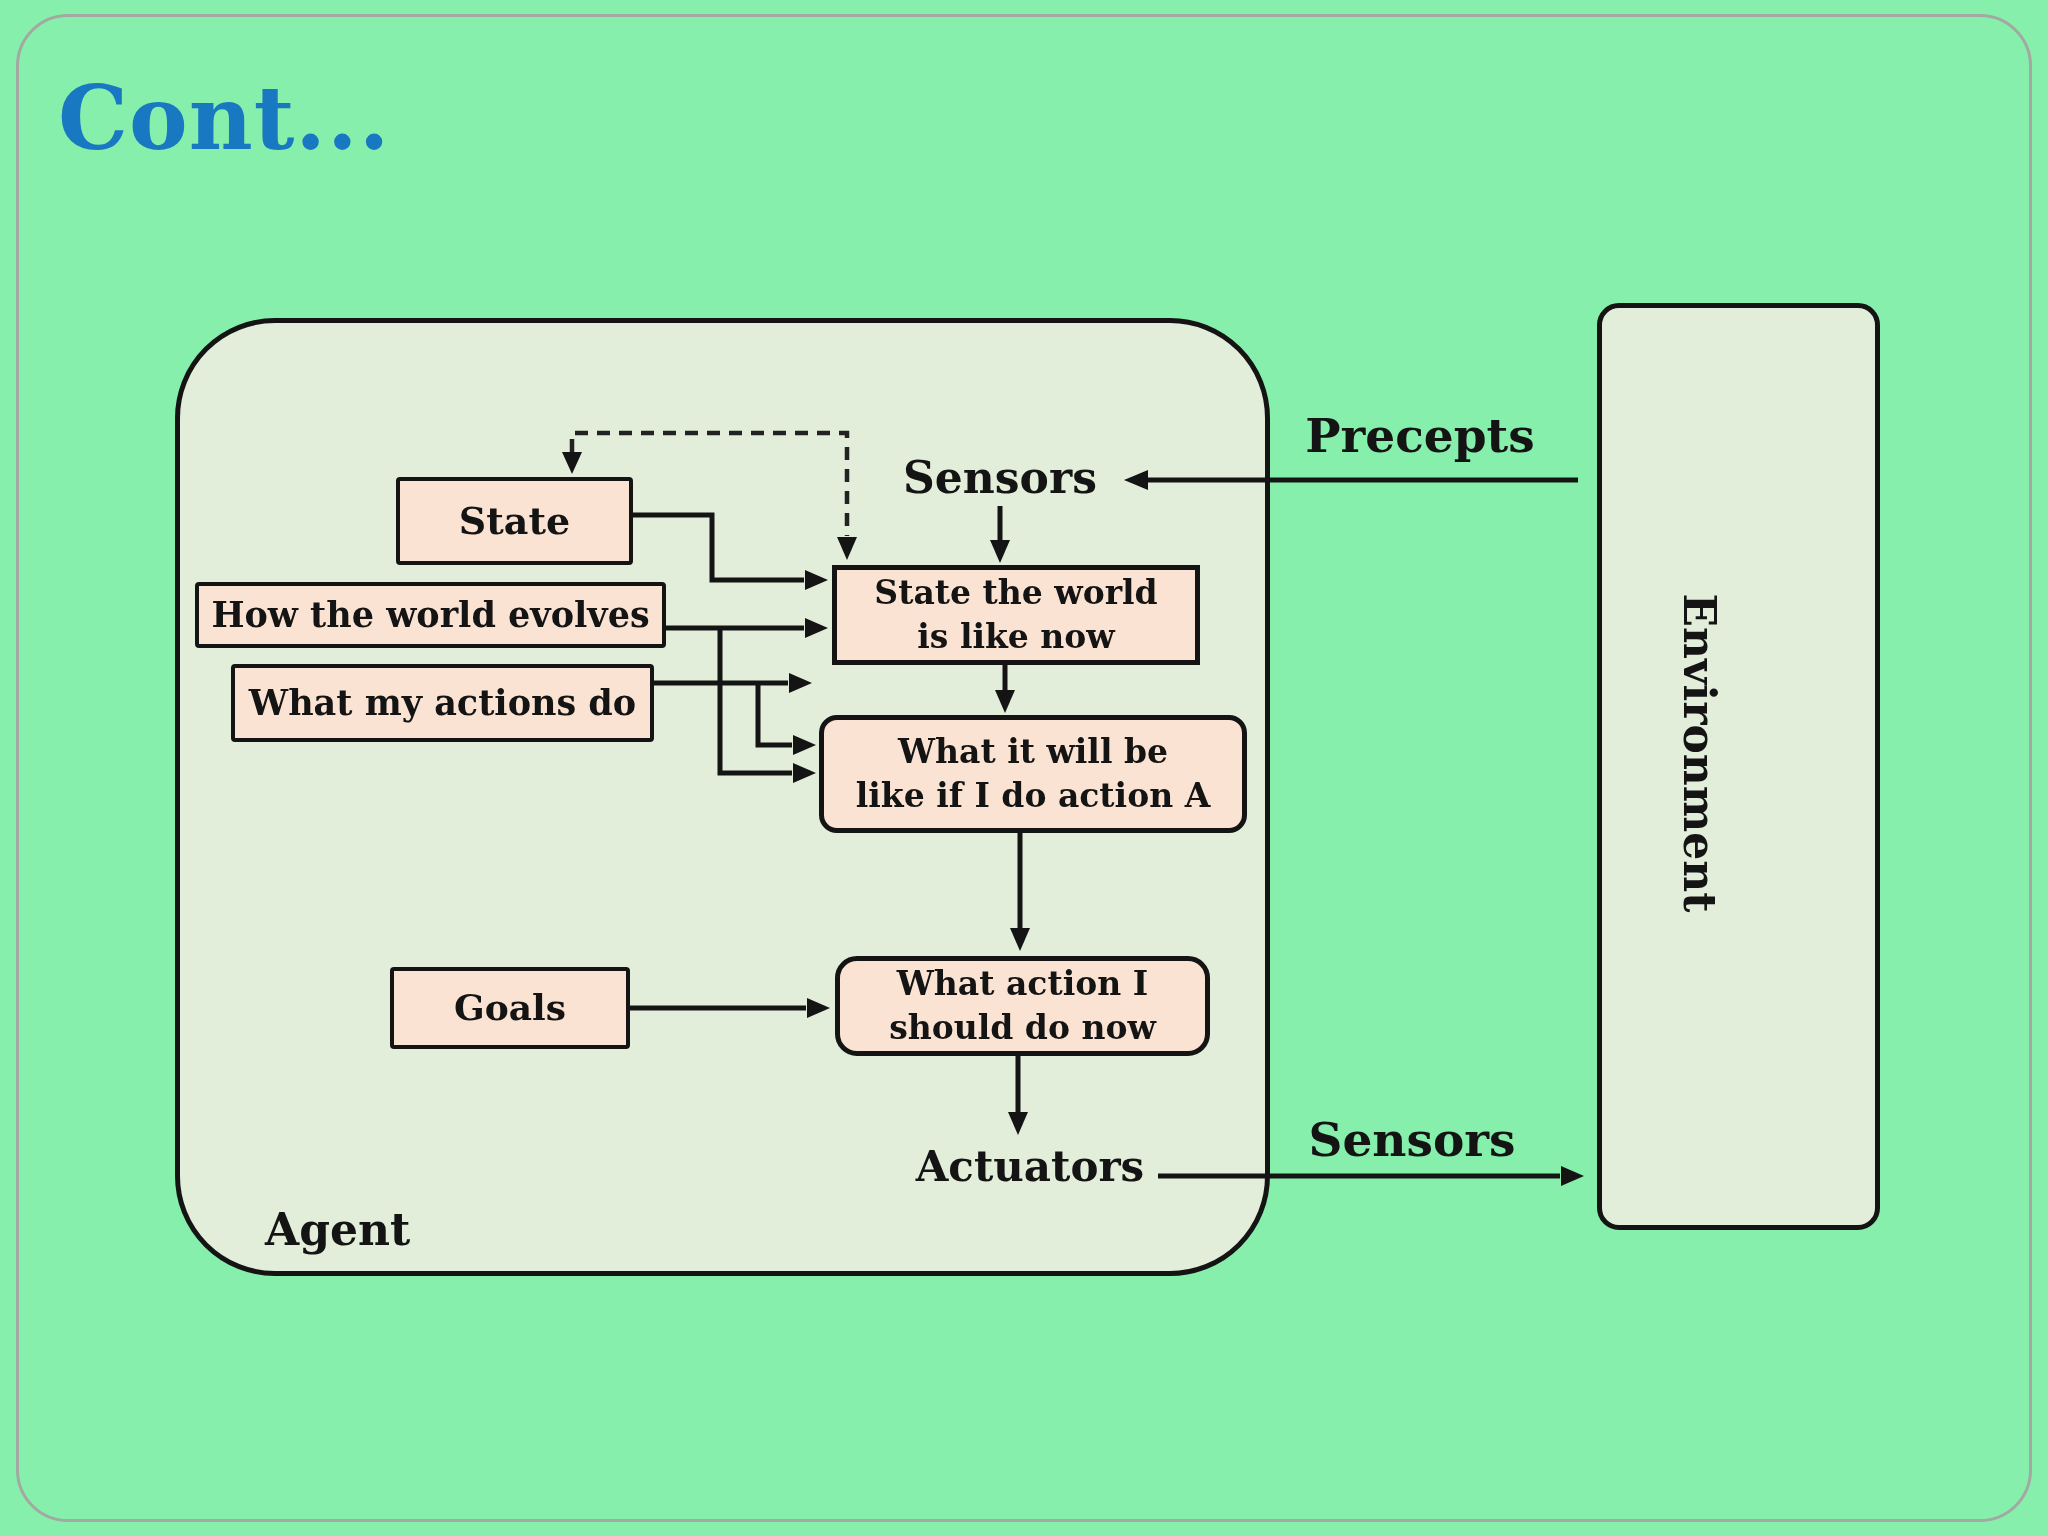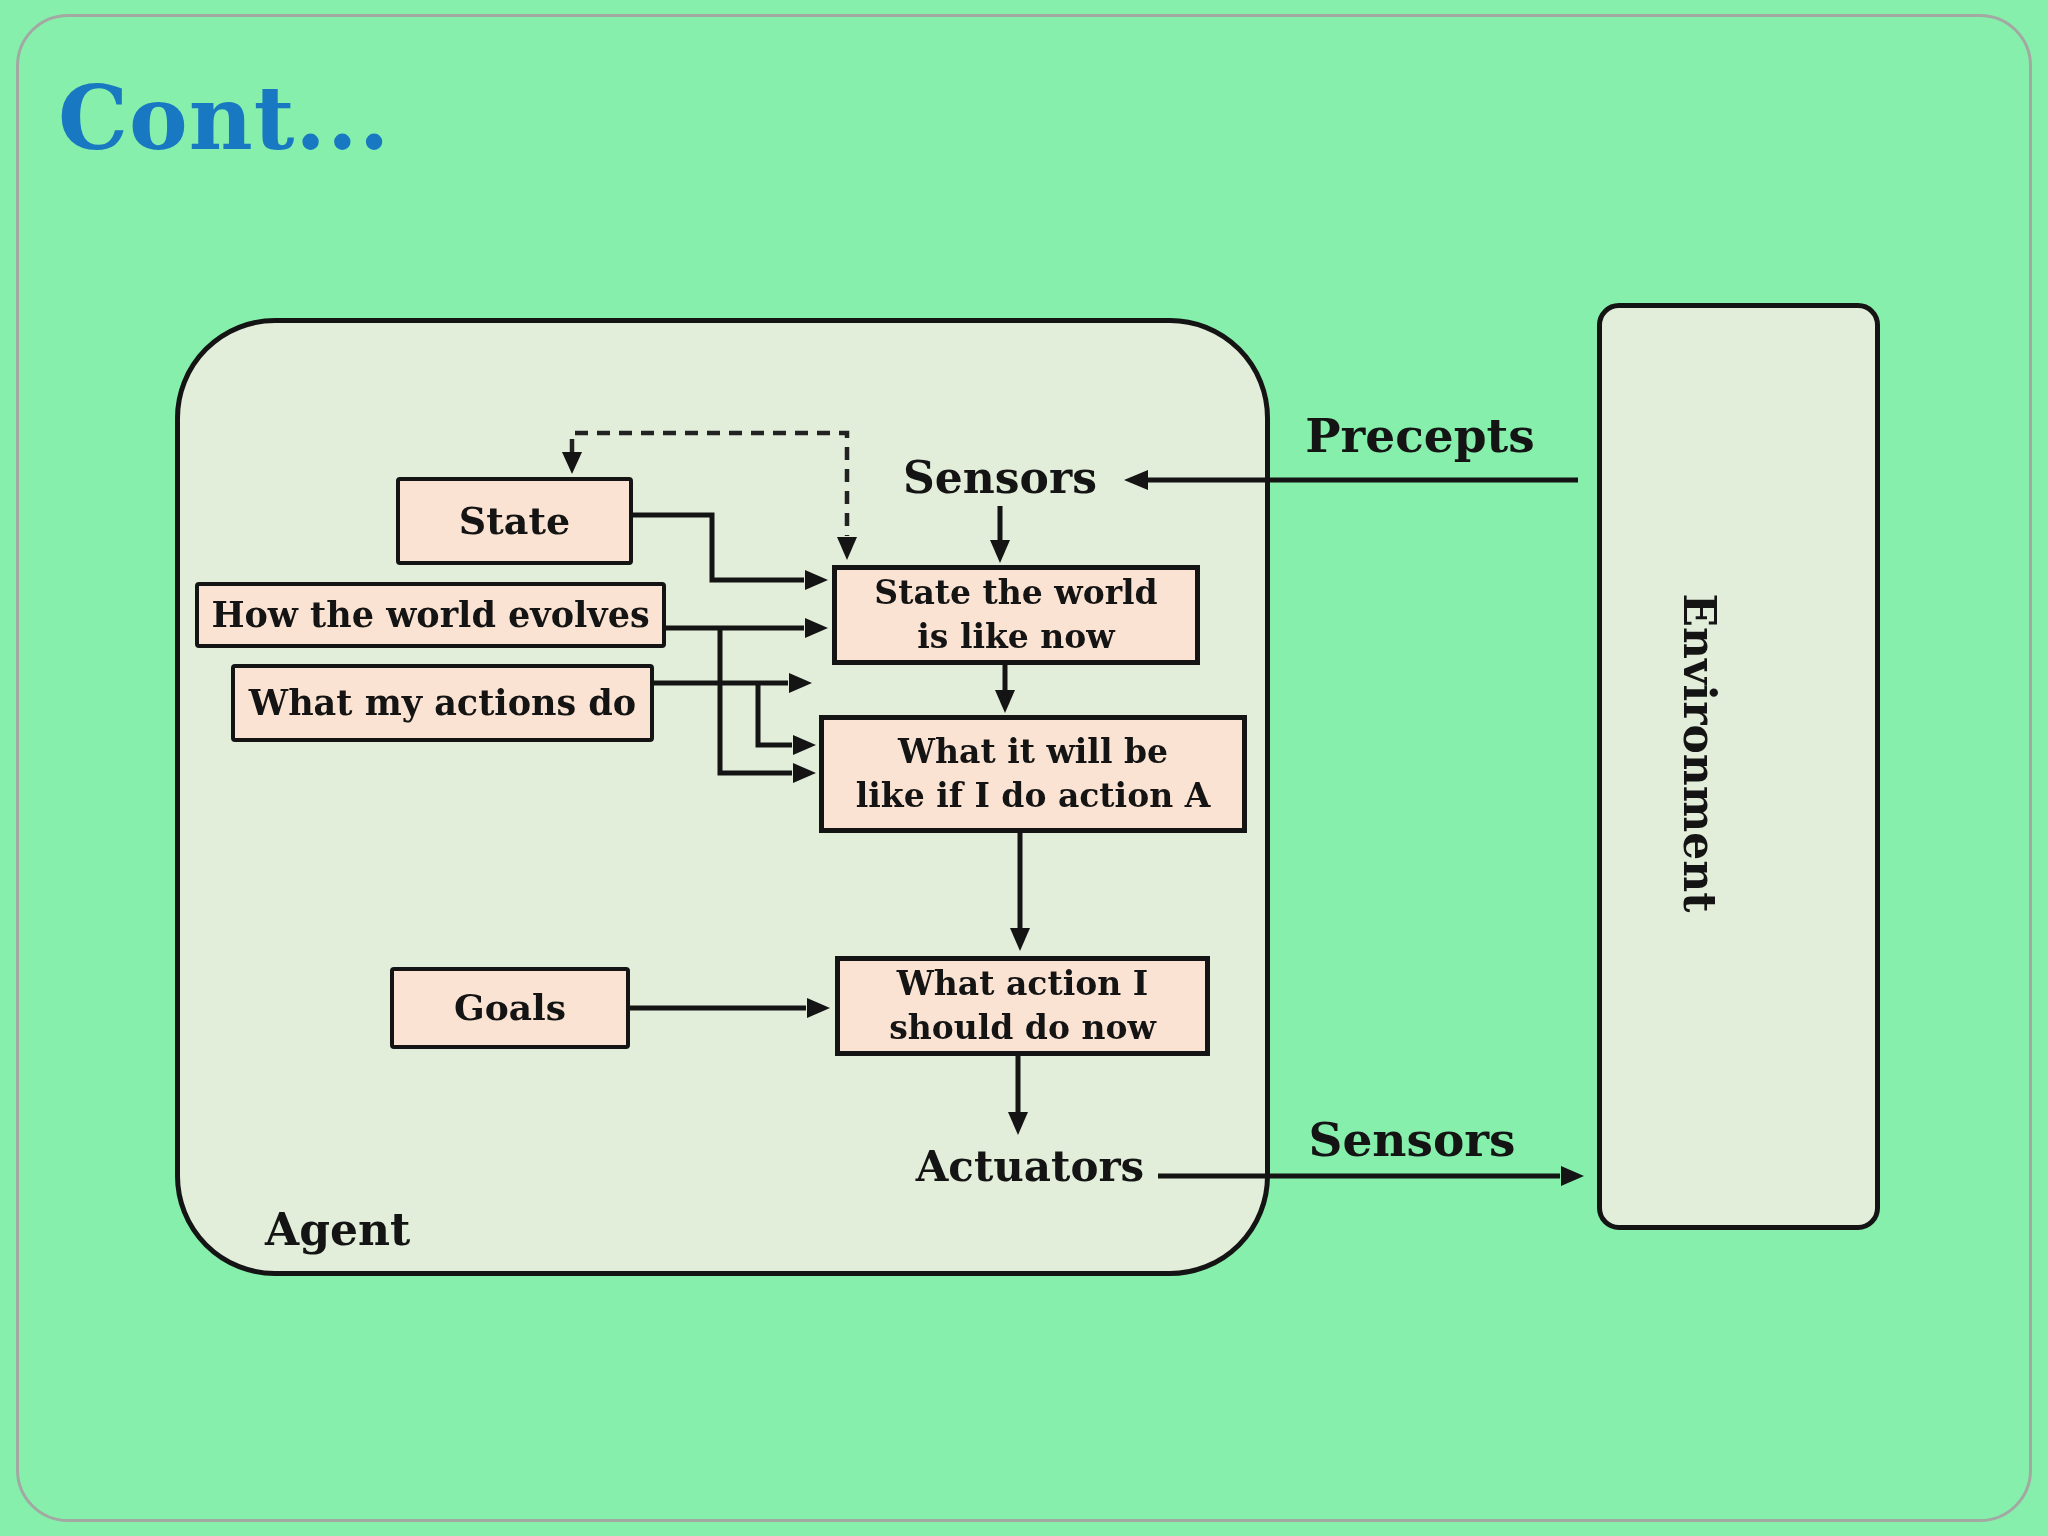--- a/index.html
+++ b/index.html
@@ -45,22 +45,22 @@
     font-weight: bold; color: #141414; text-align: center;
   }
   .round { border-radius: 4px; }
   .rect  { border-width: 5px; border-radius: 0; }
   .node .l { display: block; line-height: 1.32; }
   .n-state   { left: 396px; top: 477px; width: 237px; height: 88px;  font-size: 38px; }
   .n-howev   { left: 195px; top: 582px; width: 471px; height: 66px;  font-size: 35px; }
   .n-actions { left: 231px; top: 664px; width: 423px; height: 78px;  font-size: 35px; }
   .n-goals   { left: 390px; top: 967px; width: 240px; height: 82px;  font-size: 36px; }
   .n-box1    { left: 832px; top: 565px; width: 368px; height: 100px; font-size: 33px; }
-  .n-box2    { left: 819px; top: 715px; width: 428px; height: 118px; font-size: 33px; }
-  .n-box3    { left: 835px; top: 956px; width: 375px; height: 100px; font-size: 33px; }
+  .n-box2    { left: 819px; top: 715px; width: 428px; height: 118px; font-size: 33px; border-radius: 18px; }
+  .n-box3    { left: 835px; top: 956px; width: 375px; height: 100px; font-size: 33px; border-radius: 22px; }
   .lbl {
     position: absolute; font-weight: bold; color: #141414;
     width: 300px; text-align: center;
   }
   .lbl-sensors   { left: 850px;  top: 452px;  font-size: 44px; }
   .lbl-actuators { left: 880px;  top: 1142px; font-size: 42px; }
   .lbl-precepts  { left: 1270px; top: 408px;  font-size: 47px; }
   .lbl-action    { left: 1262px; top: 1112px; font-size: 47px; }
   svg.connectors {
     position: absolute; left: 0; top: 0;

